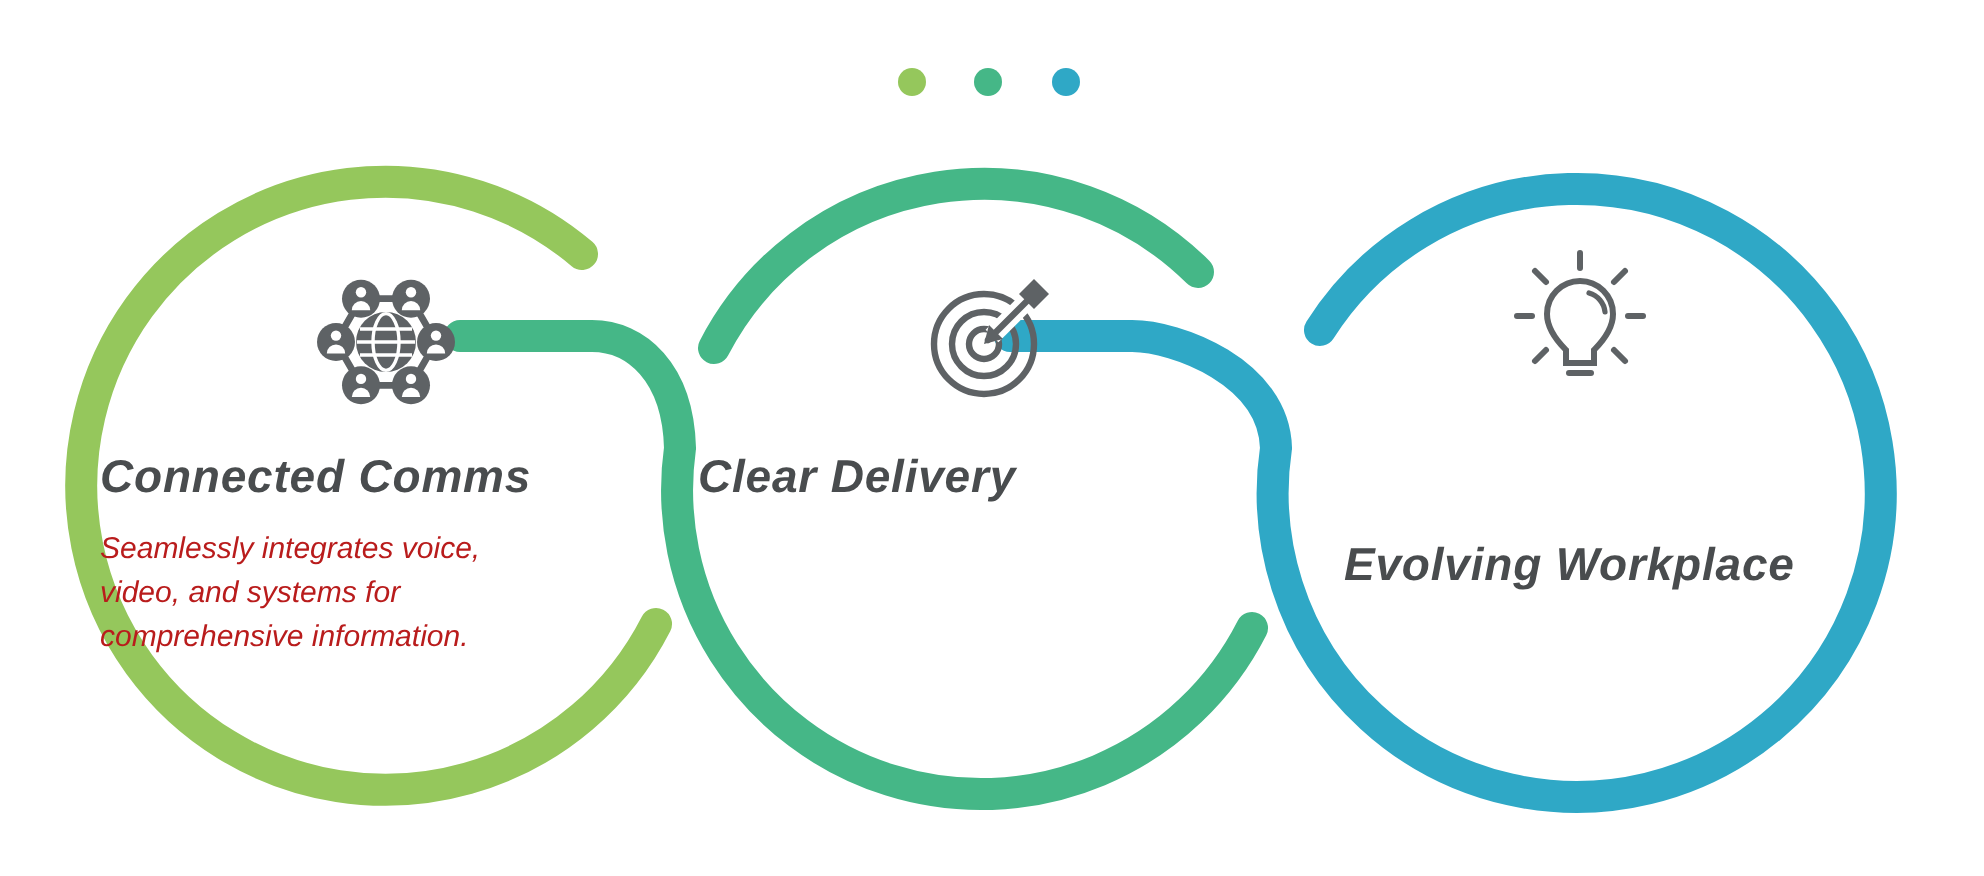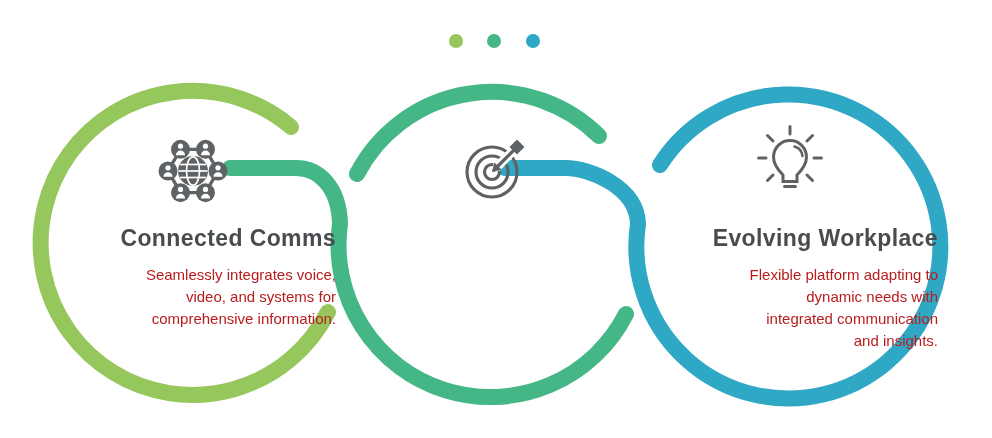--- a/index.html
+++ b/index.html
@@ -7,25 +7,26 @@
     position:relative;
     width:992px;height:438px;
     background:#ffffff;
     font-family:"Liberation Sans", sans-serif;
     overflow:hidden;
   }
   .art{position:absolute;left:0;top:0;width:992px;height:438px;}
   .step{
     position:absolute;
     top:225px;
-    text-align:right;
+    text-align:left;
+    font-style:italic;
   }
   .step-1{left:50px;width:286px;}
   .step-2{left:349px;width:286px;}
-  .step-3{left:652px;width:286px;}
+  .step-3{left:672px;width:286px;margin-top:44px;}
   .step h2{
     margin:0 0 12px 0;
     font-size:23px;
     font-weight:bold;
     letter-spacing:.4px;
     color:#494c4e;
   }
   .step p{
     margin:0;
     font-size:15px;
@@ -126,23 +127,20 @@
   </svg>
 
   <div class="step step-1">
     <h2>Connected Comms</h2>
     <p>Seamlessly integrates voice,
 video, and systems for
 comprehensive information.</p>
   </div>
 
   <div class="step step-2">
+    <h2>Clear Delivery</h2>
   </div>
 
   <div class="step step-3">
     <h2>Evolving Workplace</h2>
-    <p>Flexible platform adapting to
-dynamic needs with
-integrated communication
-and insights.</p>
   </div>
 
 </div>
 
 </body></html>

